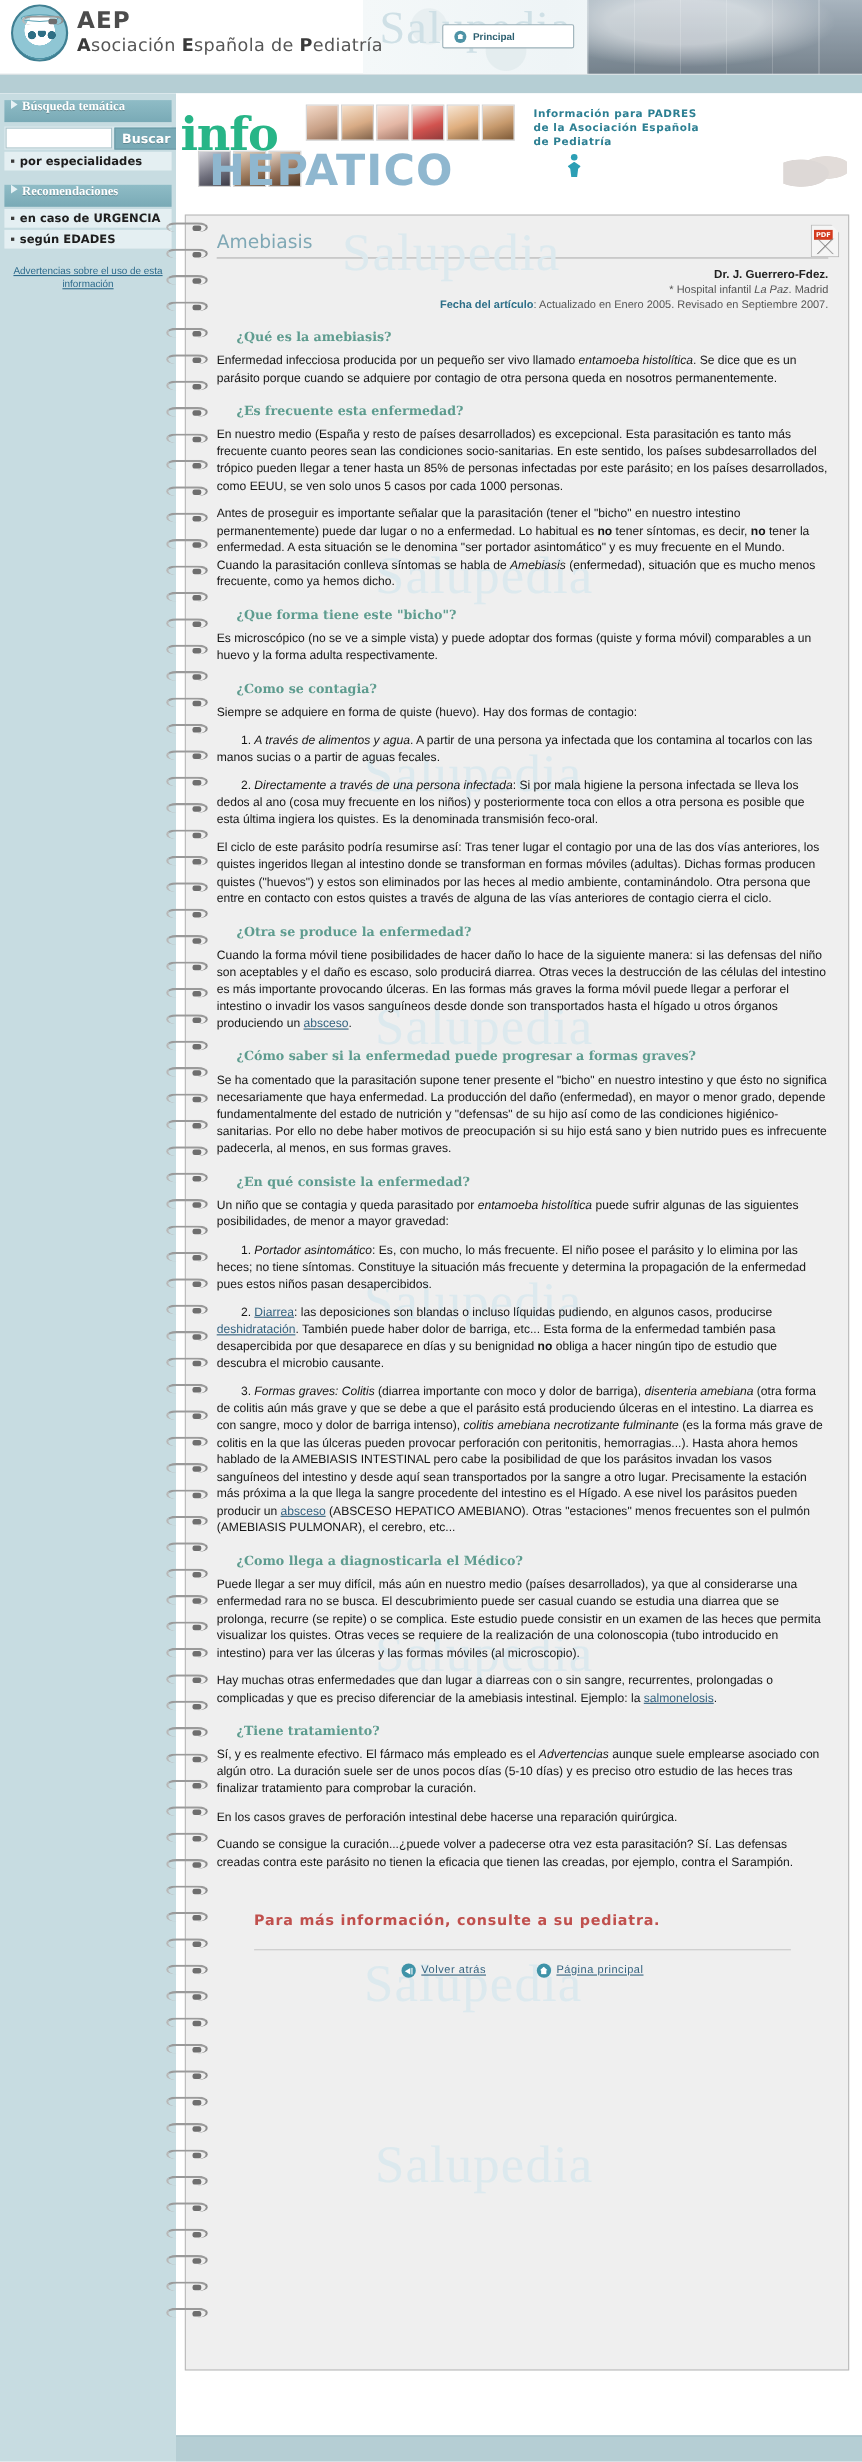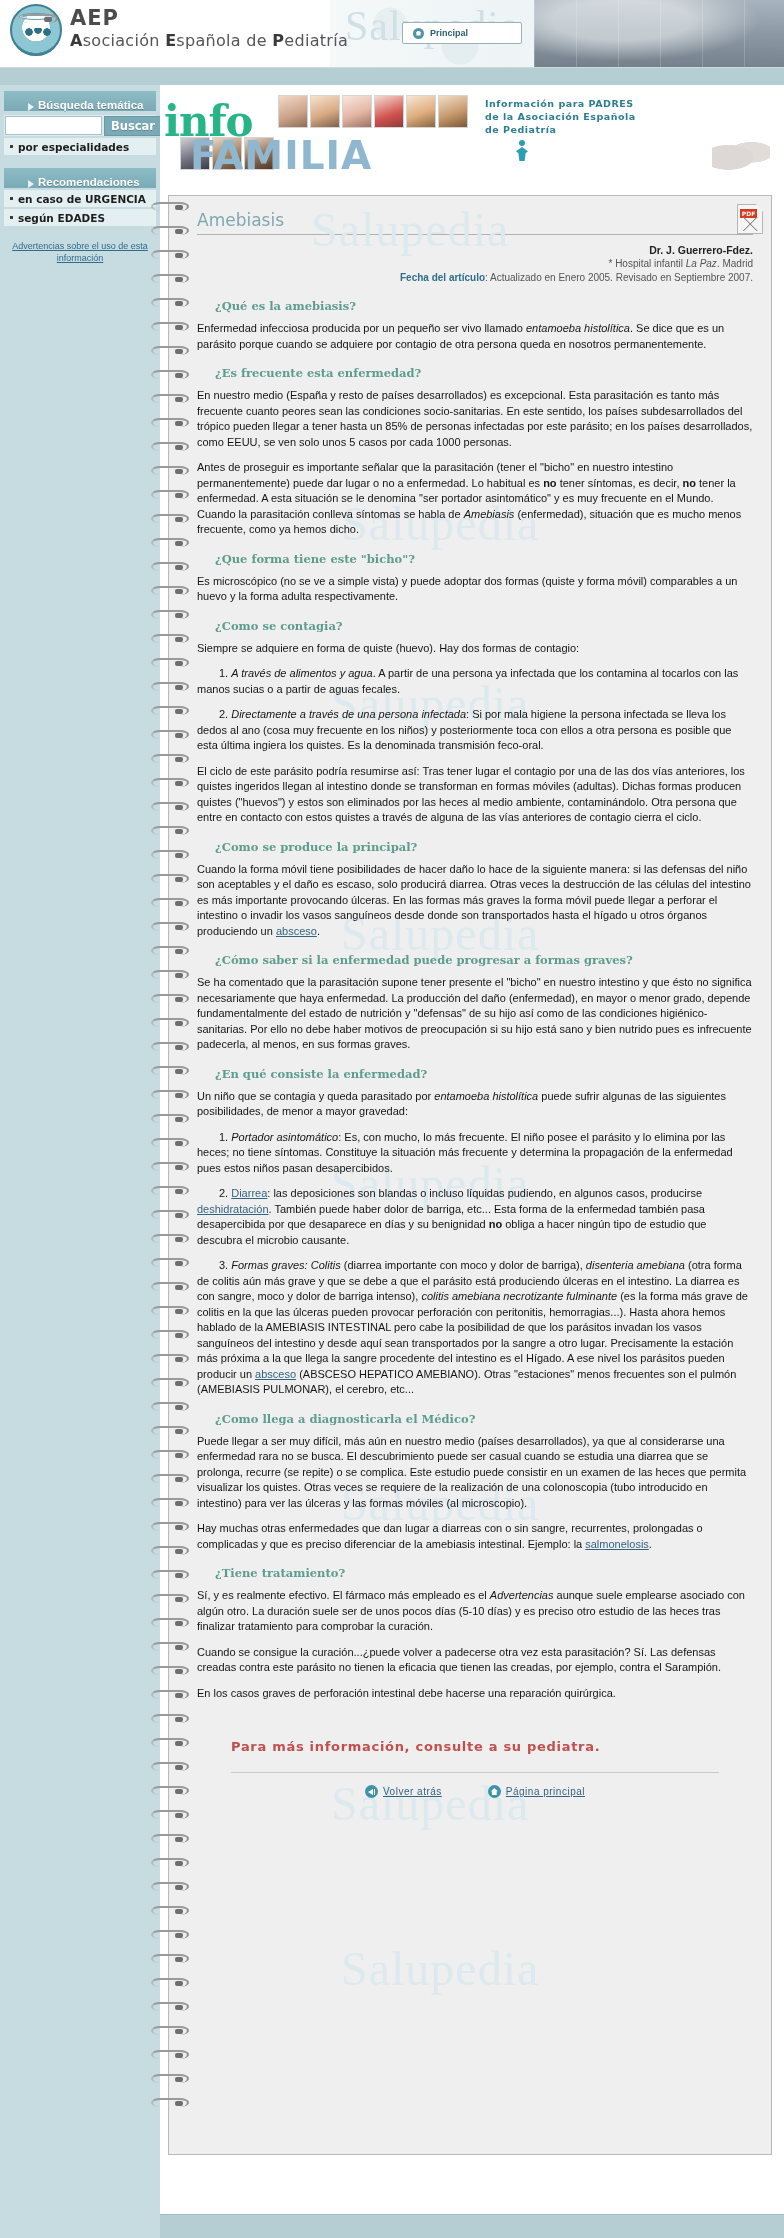--- a/index.html
+++ b/index.html
@@ -99,22 +99,22 @@
 
   
   .sidebar{
     position:absolute; left:0; top:0; width:160px; height:2153px;
     background:#c7dce1;
   }
   .side-head{
     margin:6px 4px 0 4px; height:20px;
     background:linear-gradient(180deg,#8fbcc6 0%,#79aab6 100%);
     color:#ffffff; font-weight:bold; font-size:11.5px;
-    display:flex; align-items:flex-end; gap:4px; padding-left:24px;
-    font-family:Liberation Sans, sans-serif;
+    display:flex; align-items:flex-start; gap:4px; padding-left:6px;
+    font-family:Liberation Serif, serif;
     text-shadow:0 1px 0 rgba(0,0,0,.25);
   }
   .side-head .tri{
     width:0;height:0;border-left:6px solid #e6f2f5;
     border-top:4px solid transparent;border-bottom:4px solid transparent;
   }
   .search-row{
     margin:4px 4px 0 4px; height:21px; display:flex;
     background:#dbeaee;
   }
@@ -396,21 +396,21 @@
         <div class="face f3"></div>
         <div class="face f4"></div>
         <div class="face f5"></div>
         <div class="face f6"></div>
       </div>
       <div class="faces-bot">
         <div class="face f7"></div>
         <div class="face f8"></div>
         <div class="face f9"></div>
       </div>
-      <div class="word-familia">FAMILIA</div>
+      <div class="word-familia">HEPATICO</div>
       <div class="ped-glyph"></div>
       <div class="babyfeet"></div>
       <div class="if-info">
         <div>Información para PADRES</div>
         <div>de la Asociación Española</div>
         <div>de Pediatría</div>
       </div>
     </div>
 
     <div class="notebook">
@@ -532,36 +532,36 @@
             <h2 class="q">¿Es frecuente esta enfermedad?</h2>
             <p class="body">En nuestro medio (España y resto de países desarrollados) es excepcional. Esta parasitación es tanto más frecuente cuanto peores sean las condiciones socio-sanitarias. En este sentido, los países subdesarrollados del trópico pueden llegar a tener hasta un 85% de personas infectadas por este parásito; en los países desarrollados, como EEUU, se ven solo unos 5 casos por cada 1000 personas.</p>
             <p class="body">Antes de proseguir es importante señalar que la parasitación (tener el "bicho" en nuestro intestino permanentemente) puede dar lugar o no a enfermedad. Lo habitual es <span class="b">no</span> tener síntomas, es decir, <span class="b">no</span> tener la enfermedad. A esta situación se le denomina "ser portador asintomático" y es muy frecuente en el Mundo. Cuando la parasitación conlleva síntomas se habla de <span class="i">Amebiasis</span> (enfermedad), situación que es mucho menos frecuente, como ya hemos dicho.</p>
             <h2 class="q">¿Que forma tiene este "bicho"?</h2>
             <p class="body">Es microscópico (no se ve a simple vista) y puede adoptar dos formas (quiste y forma móvil) comparables a un huevo y la forma adulta respectivamente.</p>
             <h2 class="q">¿Como se contagia?</h2>
             <p class="body">Siempre se adquiere en forma de quiste (huevo). Hay dos formas de contagio:</p>
             <p class="body indent">1. <span class="i">A través de alimentos y agua</span>. A partir de una persona ya infectada que los contamina al tocarlos con las manos sucias o a partir de aguas fecales.</p>
             <p class="body indent">2. <span class="i">Directamente a través de una persona infectada</span>: Si por mala higiene la persona infectada se lleva los dedos al ano (cosa muy frecuente en los niños) y posteriormente toca con ellos a otra persona es posible que esta última ingiera los quistes. Es la denominada transmisión feco-oral.</p>
             <p class="body">El ciclo de este parásito podría resumirse así: Tras tener lugar el contagio por una de las dos vías anteriores, los quistes ingeridos llegan al intestino donde se transforman en formas móviles (adultas). Dichas formas producen quistes ("huevos") y estos son eliminados por las heces al medio ambiente, contaminándolo. Otra persona que entre en contacto con estos quistes a través de alguna de las vías anteriores de contagio cierra el ciclo.</p>
-            <h2 class="q">¿Como se produce la principal?</h2>
+            <h2 class="q">¿Otra se produce la enfermedad?</h2>
             <p class="body">Cuando la forma móvil tiene posibilidades de hacer daño lo hace de la siguiente manera: si las defensas del niño son aceptables y el daño es escaso, solo producirá diarrea. Otras veces la destrucción de las células del intestino es más importante provocando úlceras. En las formas más graves la forma móvil puede llegar a perforar el intestino o invadir los vasos sanguíneos desde donde son transportados hasta el hígado u otros órganos produciendo un <a class="lnk">absceso</a>.</p>
             <h2 class="q">¿Cómo saber si la enfermedad puede progresar a formas graves?</h2>
             <p class="body">Se ha comentado que la parasitación supone tener presente el "bicho" en nuestro intestino y que ésto no significa necesariamente que haya enfermedad. La producción del daño (enfermedad), en mayor o menor grado, depende fundamentalmente del estado de nutrición y "defensas" de su hijo así como de las condiciones higiénico-sanitarias. Por ello no debe haber motivos de preocupación si su hijo está sano y bien nutrido pues es infrecuente padecerla, al menos, en sus formas graves.</p>
             <h2 class="q">¿En qué consiste la enfermedad?</h2>
             <p class="body">Un niño que se contagia y queda parasitado por <span class="i">entamoeba histolítica</span> puede sufrir algunas de las siguientes posibilidades, de menor a mayor gravedad:</p>
             <p class="body indent">1. <span class="i">Portador asintomático</span>: Es, con mucho, lo más frecuente. El niño posee el parásito y lo elimina por las heces; no tiene síntomas. Constituye la situación más frecuente y determina la propagación de la enfermedad pues estos niños pasan desapercibidos.</p>
             <p class="body indent">2. <a class="lnk">Diarrea</a>: las deposiciones son blandas o incluso líquidas pudiendo, en algunos casos, producirse <a class="lnk">deshidratación</a>. También puede haber dolor de barriga, etc... Esta forma de la enfermedad también pasa desapercibida por que desaparece en días y su benignidad <span class="b">no</span> obliga a hacer ningún tipo de estudio que descubra el microbio causante.</p>
             <p class="body indent">3. <span class="i">Formas graves: Colitis</span> (diarrea importante con moco y dolor de barriga), <span class="i">disenteria amebiana</span> (otra forma de colitis aún más grave y que se debe a que el parásito está produciendo úlceras en el intestino. La diarrea es con sangre, moco y dolor de barriga intenso), <span class="i">colitis amebiana necrotizante fulminante</span> (es la forma más grave de colitis en la que las úlceras pueden provocar perforación con peritonitis, hemorragias...). Hasta ahora hemos hablado de la AMEBIASIS INTESTINAL pero cabe la posibilidad de que los parásitos invadan los vasos sanguíneos del intestino y desde aquí sean transportados por la sangre a otro lugar. Precisamente la estación más próxima a la que llega la sangre procedente del intestino es el Hígado. A ese nivel los parásitos pueden producir un <a class="lnk">absceso</a> (ABSCESO HEPATICO AMEBIANO). Otras "estaciones" menos frecuentes son el pulmón (AMEBIASIS PULMONAR), el cerebro, etc...</p>
             <h2 class="q">¿Como llega a diagnosticarla el Médico?</h2>
             <p class="body">Puede llegar a ser muy difícil, más aún en nuestro medio (países desarrollados), ya que al considerarse una enfermedad rara no se busca. El descubrimiento puede ser casual cuando se estudia una diarrea que se prolonga, recurre (se repite) o se complica. Este estudio puede consistir en un examen de las heces que permita visualizar los quistes. Otras veces se requiere de la realización de una colonoscopia (tubo introducido en intestino) para ver las úlceras y las formas móviles (al microscopio).</p>
             <p class="body">Hay muchas otras enfermedades que dan lugar a diarreas con o sin sangre, recurrentes, prolongadas o complicadas y que es preciso diferenciar de la amebiasis intestinal. Ejemplo: la <a class="lnk">salmonelosis</a>.</p>
             <h2 class="q">¿Tiene tratamiento?</h2>
             <p class="body">Sí, y es realmente efectivo. El fármaco más empleado es el <span class="i">Advertencias</span> aunque suele emplearse asociado con algún otro. La duración suele ser de unos pocos días (5-10 días) y es preciso otro estudio de las heces tras finalizar tratamiento para comprobar la curación.</p>
+            <p class="body">En los casos graves de perforación intestinal debe hacerse una reparación quirúrgica.</p>
             <p class="body">Cuando se consigue la curación...<span class="q" style="display: inline; margin: 0px;">¿puede volver a padecerse otra vez esta parasitación?</span> Sí. Las defensas creadas contra este parásito no tienen la eficacia que tienen las creadas, por ejemplo, contra el Sarampión.</p>
-            <p class="body">En los casos graves de perforación intestinal debe hacerse una reparación quirúrgica.</p>
           </div>
 
         <div class="footnote">Para más información, consulte a su pediatra.</div>
         <div class="foot-rule"></div>
 
         <div class="footlinks">
           <div class="flink">
             <div class="ic back"></div>
             <span>Volver atrás</span>
           </div>

